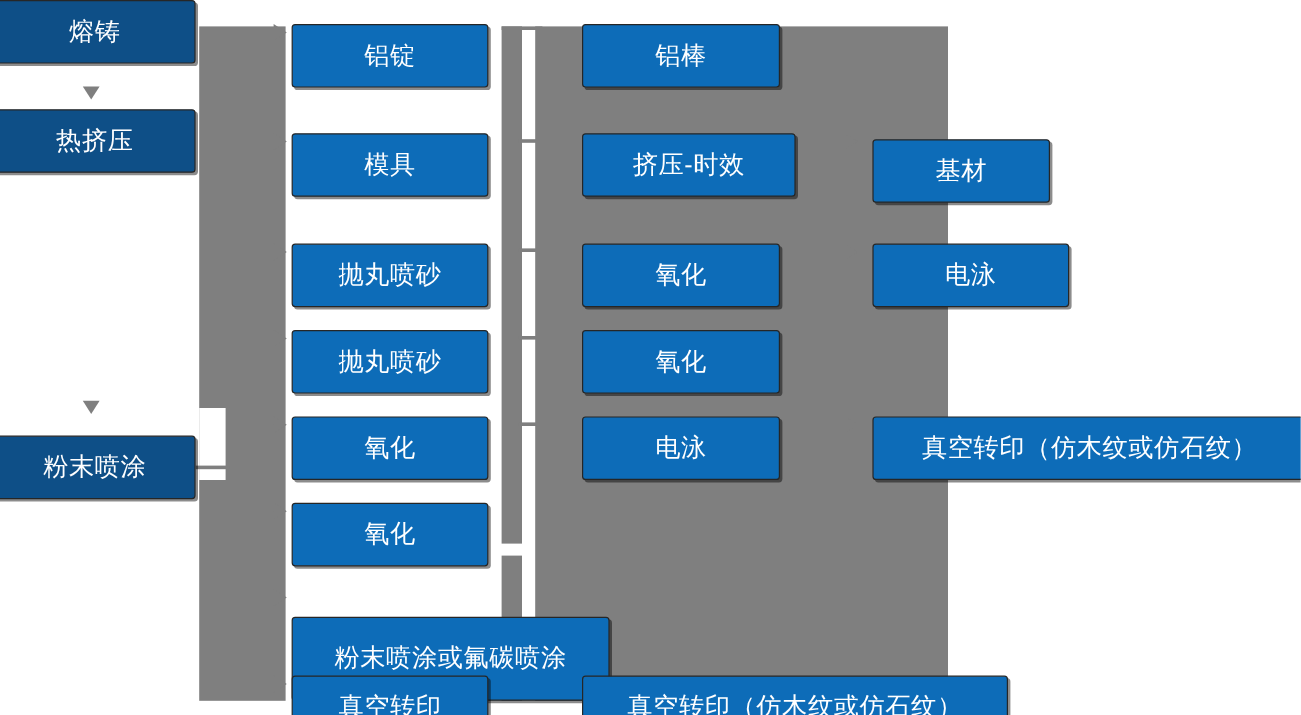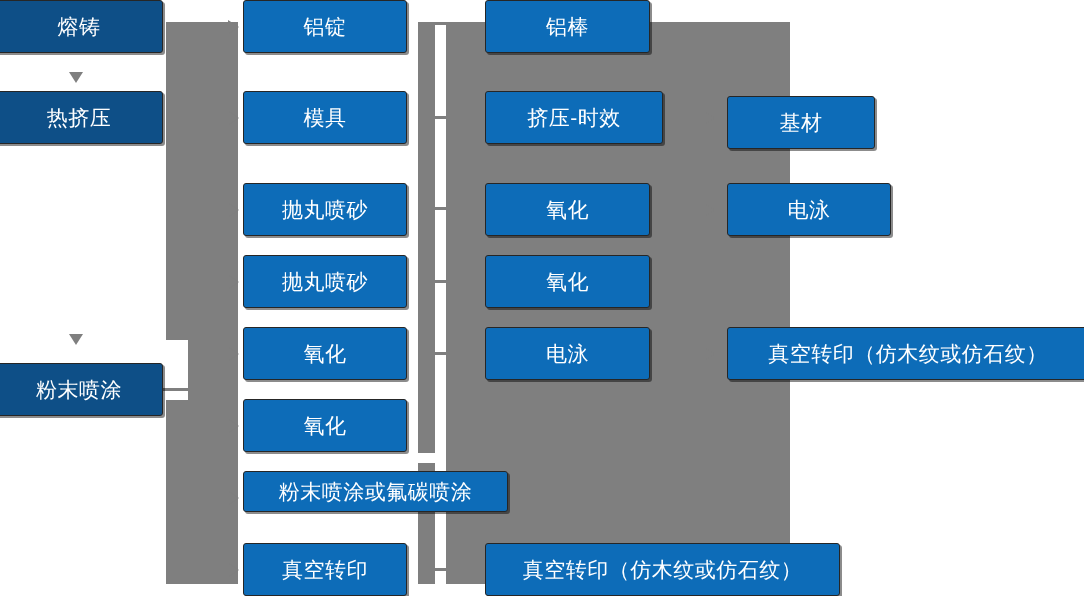--- a/index.html
+++ b/index.html
@@ -70,20 +70,21 @@
     border: 1px solid #262626;
     box-shadow: 2px 2px 0 rgba(0,0,0,0.45);
     white-space: nowrap;
     user-select: none;
   }
   .box.dark {
     background: #0e4f87;
   }
   .box.mid {
     background: #0d6cb8;
+    margin-top: 20px;
   }
   .box .lbl {
     display: block;
     pointer-events: none;
   }
 </style>
 </head>
 <body>
 
 <div id="canvas">
@@ -144,21 +145,21 @@
   </div>
   <div class="box mid" style="left:243px; top:255px; width:164px; height:53px;">
     <span class="lbl">抛丸喷砂</span>
   </div>
   <div class="box mid" style="left:243px; top:327px; width:164px; height:53px;">
     <span class="lbl">氧化</span>
   </div>
   <div class="box mid" style="left:243px; top:399px; width:164px; height:53px;">
     <span class="lbl">氧化</span>
   </div>
-  <div class="box mid" style="left:243px; top:471px; width:265px; height:41px;">
+  <div class="box mid" style="left:243px; top:494px; width:265px; height:70px;">
     <span class="lbl">粉末喷涂或氟碳喷涂</span>
   </div>
   <div class="box mid" style="left:243px; top:543px; width:164px; height:53px;">
     <span class="lbl">真空转印</span>
   </div>
 
   <div class="box mid" style="left:485px; top:0px; width:165px; height:53px;">
     <span class="lbl">铝棒</span>
   </div>
   <div class="box mid" style="left:485px; top:91px; width:178px; height:53px;justify-content:center;">

